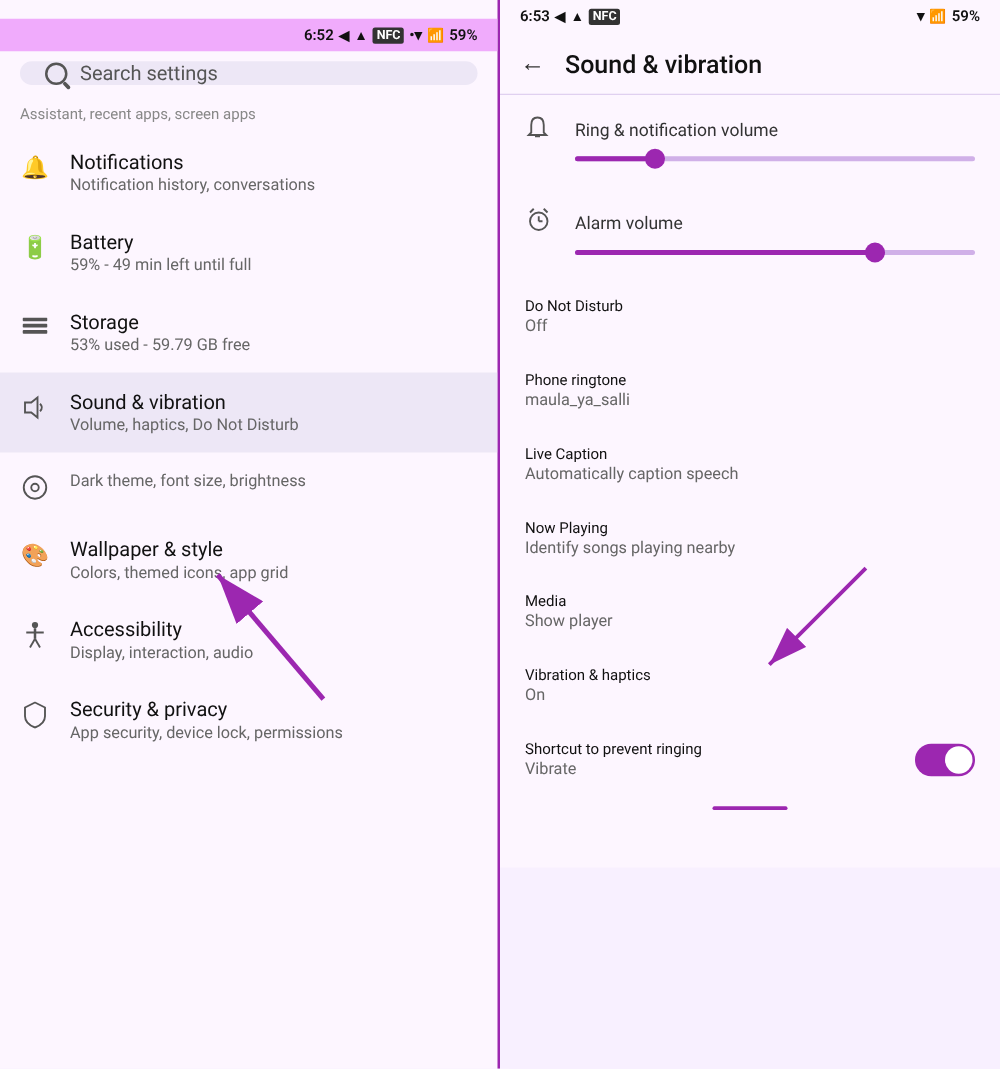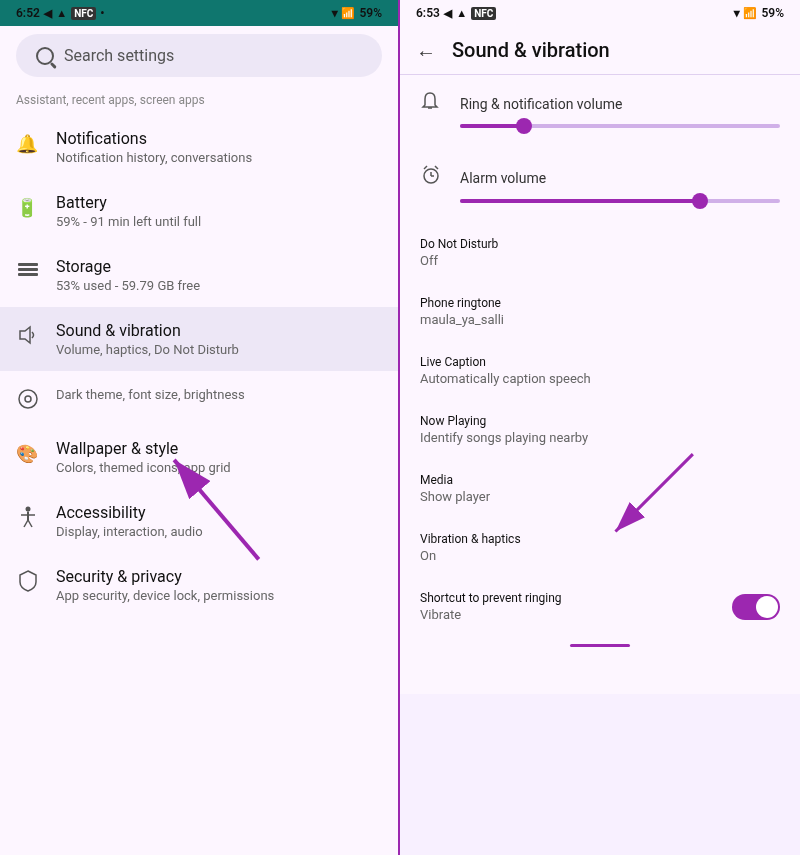--- a/index.html
+++ b/index.html
@@ -18,40 +18,41 @@
       height: 855px;
       background: #fdf6ff;
       display: flex;
       flex-direction: column;
       overflow: hidden;
       border-right: 2px solid #9c27b0;
     }
 
     .status-bar {
       display: flex;
-      justify-content: space-between;
+      justify-content: flex-end;
       align-items: center;
       padding: 6px 16px;
       font-size: 12px;
       font-weight: 600;
       color: #111;
-      background: #0f766e;
+      background: #f0abfc;
+      margin-top: 15px;
     }
 
     .status-left { display: flex; align-items: center; gap: 4px; }
     .status-right { display: flex; align-items: center; gap: 4px; }
 
     .search-bar-container {
       padding: 8px 16px 12px;
     }
 
     .search-bar {
       background: #ede7f6;
       border-radius: 28px;
-      padding: 12px 20px;
+      padding: 0 20px;
       display: flex;
       align-items: center;
       gap: 10px;
     }
 
     .search-icon-shape {
       width: 18px;
       height: 18px;
       border: 2.5px solid #555;
       border-radius: 50%;
@@ -314,21 +315,21 @@
       <div class="item-content">
         <div class="item-title">Notifications</div>
         <div class="item-subtitle">Notification history, conversations</div>
       </div>
     </div>
 
     <div class="settings-item">
       <div class="item-icon">🔋</div>
       <div class="item-content">
         <div class="item-title">Battery</div>
-        <div class="item-subtitle">59% - 91 min left until full</div>
+        <div class="item-subtitle">59% - 49 min left until full</div>
       </div>
     </div>
 
     <div class="settings-item">
       <div class="item-icon" style="font-size:16px;">
         <svg width="20" height="16" viewBox="0 0 20 16">
             <rect y="0" width="20" height="3" rx="1" fill="#555"></rect>
             <rect y="5" width="20" height="3" rx="1" fill="#555"></rect>
             <rect y="10" width="20" height="3" rx="1" fill="#555"></rect>
           </svg>

